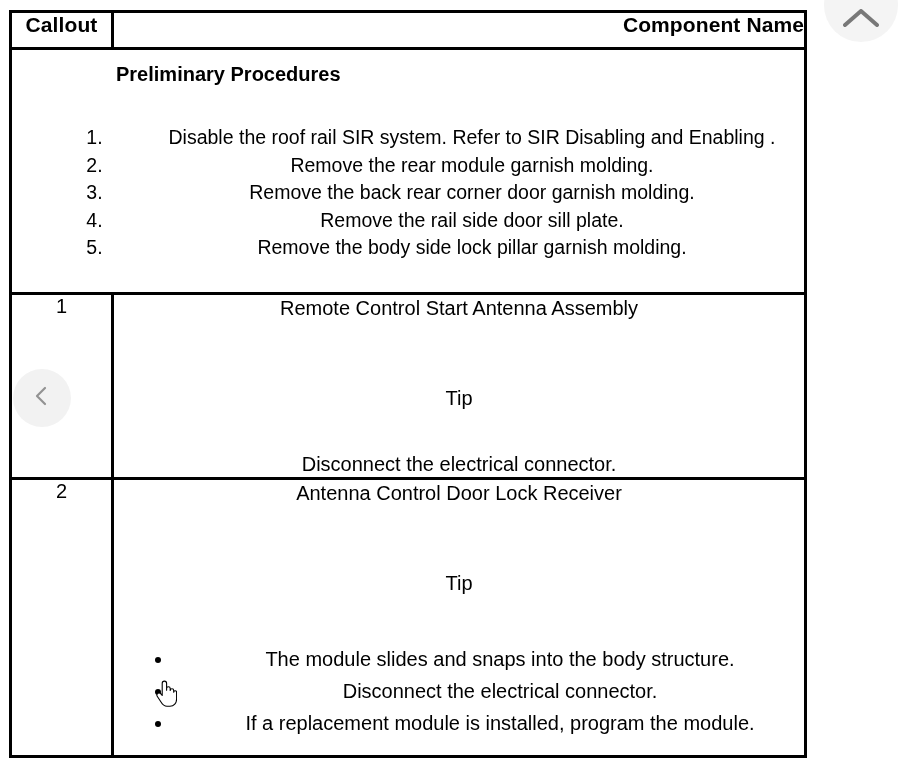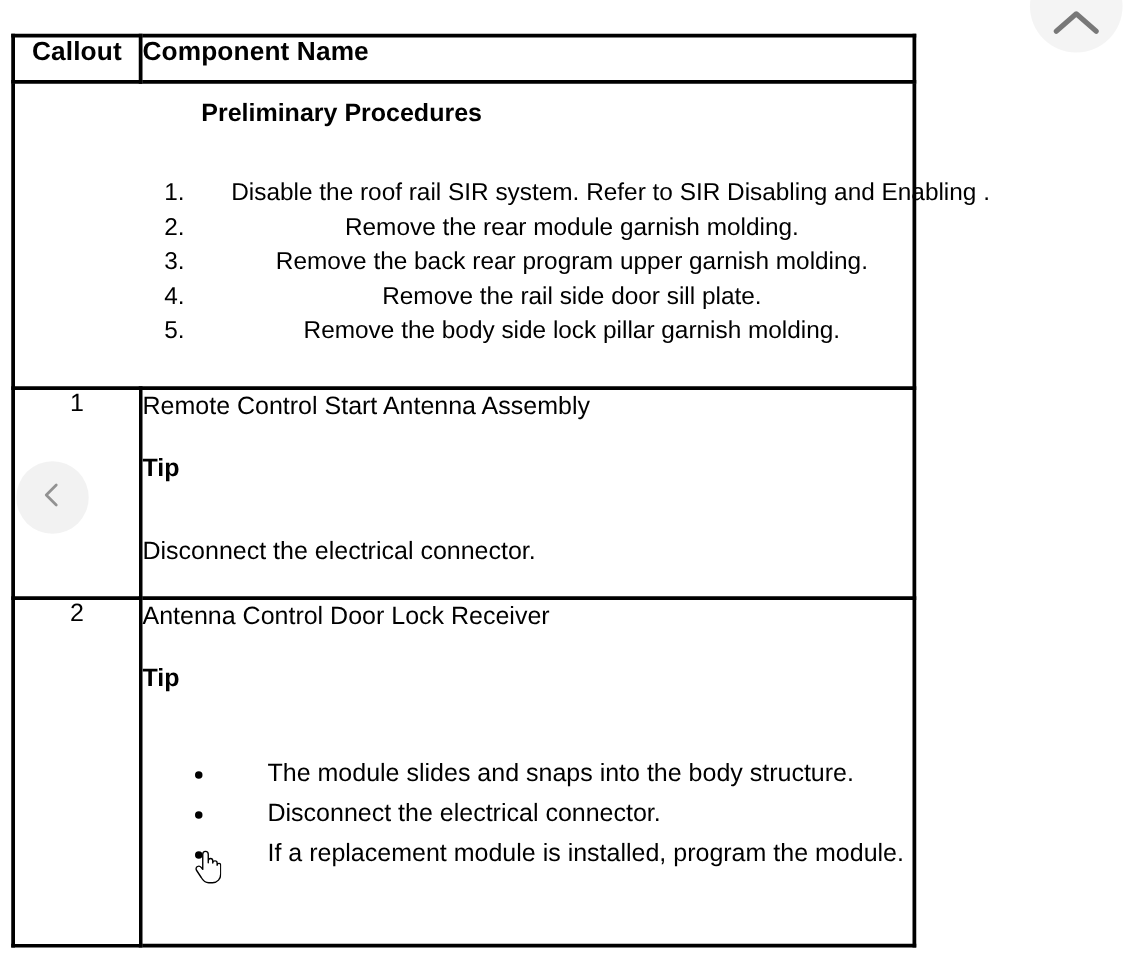--- a/index.html
+++ b/index.html
@@ -22,22 +22,22 @@
     position: relative;
     width: 906px;
     height: 773px;
     background: #ffffff;
   }
 
   
   .proc-table {
     position: absolute;
     left: 9px;
-    top: 27px;
-    width: 724px;
+    top: 10px;
+    width: 798px;
     border-collapse: collapse;
     table-layout: fixed;
     background: #ffffff;
   }
   .proc-table td,
   .proc-table th {
     border: 3px solid #000000;
     vertical-align: top;
     background: #ffffff;
     padding: 0;
@@ -49,36 +49,35 @@
     height: 34px;
     text-align: center;
     vertical-align: middle;
     font-size: 21px;
     font-weight: bold;
     letter-spacing: .1px;
     padding: 2px 0 4px 0;
   }
   .hdr-component {
     height: 34px;
-    text-align: left;
+    text-align: right;
     vertical-align: middle;
     font-size: 21px;
     font-weight: bold;
     letter-spacing: .1px;
     padding: 2px 0 4px 0;
   }
 
   
   .prelim-cell {
     height: 242px;
     padding: 0;
   }
   .prelim-inner {
     padding: 10px 0 0 0;
-    margin-left: 45px;
   }
   .prelim-title {
     font-size: 20px;
     font-weight: bold;
     margin: 0 0 0 104px;
     line-height: 28px;
   }
   ol.prelim-list {
     margin: 36px 0 0 0;
     padding: 0 0 0 96px;
@@ -101,35 +100,36 @@
     width: 99px;
     text-align: center;
     vertical-align: middle;
     font-size: 20px;
     position: relative;
   }
 
   
   .body-cell {
     padding: 5px 0 5px 5px;
+    text-align: center;
   }
   .row1-cell { height: 165px; }
   .row2-cell { height: 275px; }
 
   .comp-name {
     font-size: 20px;
     line-height: 26px;
     margin: 0;
     padding: 0;
   }
   .tip-label {
     font-size: 20px;
-    font-weight: bold;
+    font-weight: normal;
     line-height: 26px;
-    margin: 24px 0 0 0;
+    margin: 64px 0 0 0;
     padding: 0;
   }
   .tip-text {
     font-size: 20px;
     line-height: 26px;
     margin: 40px 0 0 0;
     padding: 0;
   }
   ul.tip-bullets {
     margin: 47px 18px 0 0;
@@ -196,21 +196,21 @@
     </thead>
     <tbody>
 
       <tr>
         <td class="prelim-cell" colspan="2">
           <div class="prelim-inner">
             <div class="prelim-title">Preliminary Procedures</div>
             <ol class="prelim-list">
               <li>Disable the roof rail SIR system. Refer to SIR Disabling and Enabling .</li>
               <li>Remove the rear module garnish molding.</li>
-              <li>Remove the back rear program upper garnish molding.</li>
+              <li>Remove the back rear corner door garnish molding.</li>
               <li>Remove the rail side door sill plate.</li>
               <li>Remove the body side lock pillar garnish molding.</li>
             </ol>
           </div>
         </td>
       </tr>
 
       <tr>
         <td class="callout-cell row1-cell">1</td>
         <td class="body-cell row1-cell">

